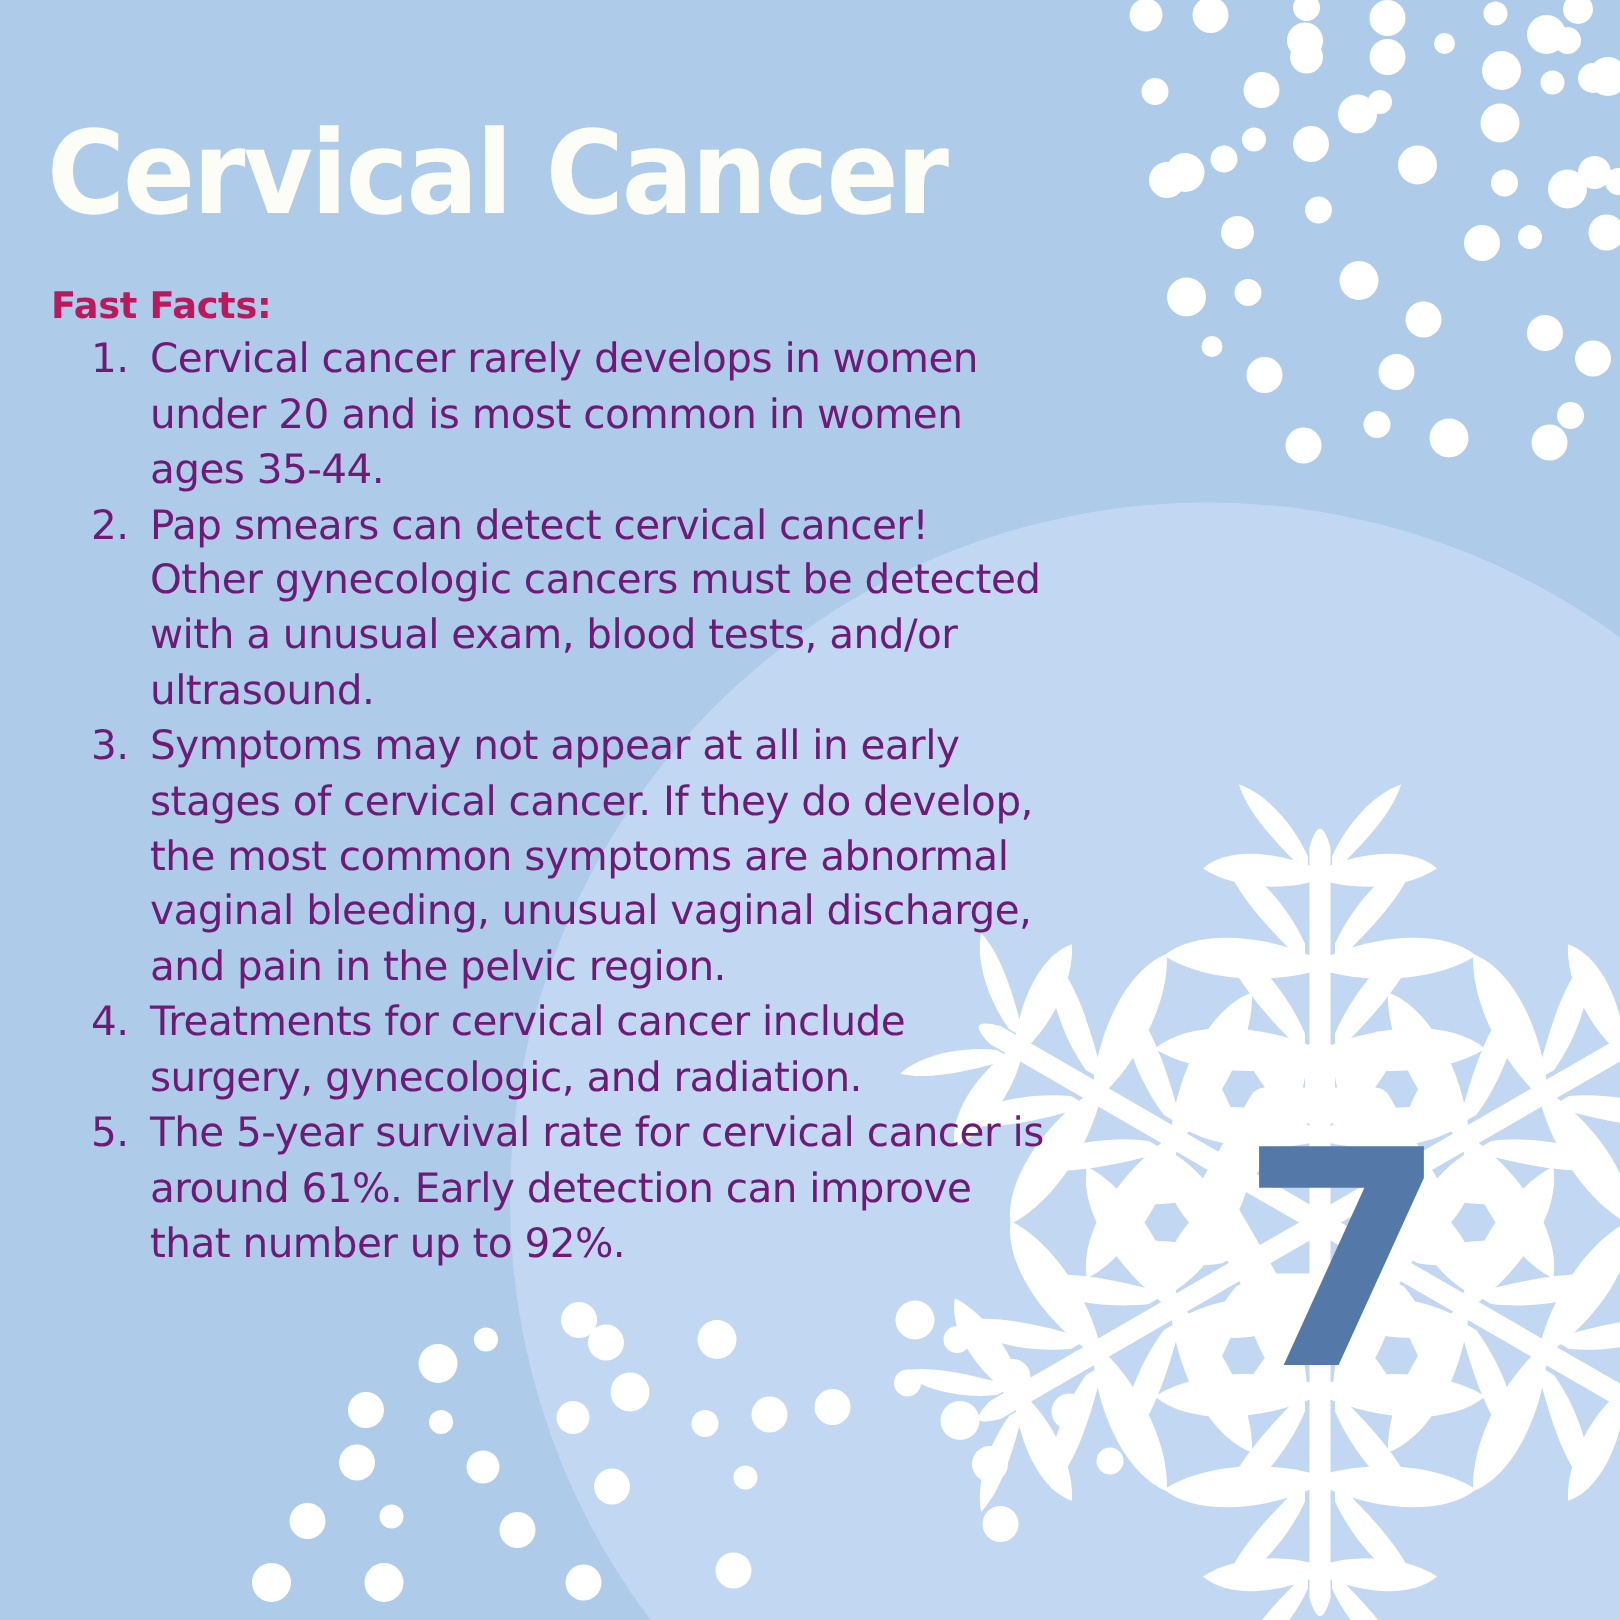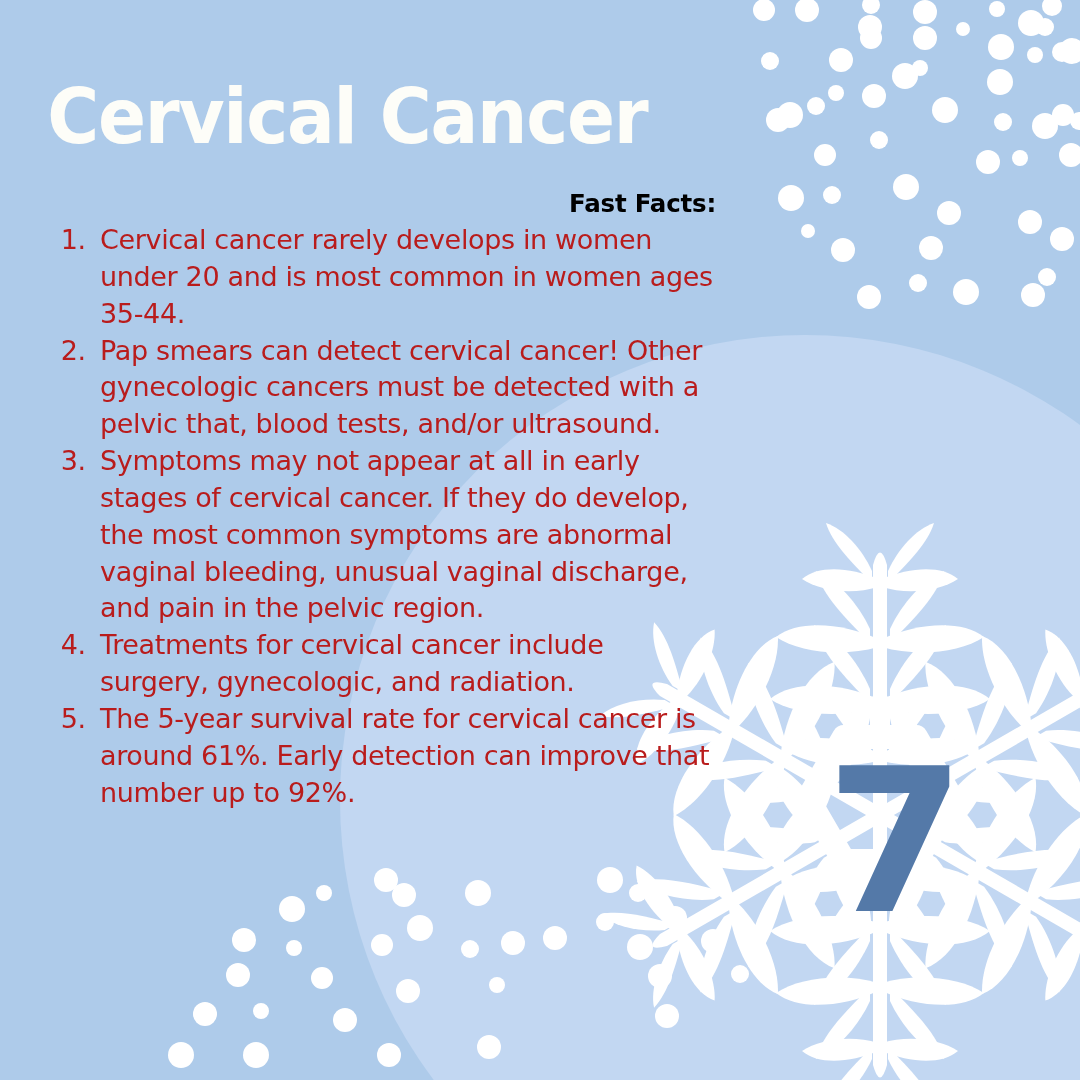--- a/index.html
+++ b/index.html
@@ -34,21 +34,21 @@
     top: 335px;
     width: 930px;
     height: 930px;
     border-radius: 50%;
     background: #c2d7f2;
   }
 
   
   #content {
     position: absolute;
-    left: 16px;
+    left: 0;
     top: 0;
     width: 700px;
     z-index: 5;
   }
   #page-title {
     margin: 0;
     padding: 78px 0 0 34px;
     font-family: "DejaVu Sans", sans-serif;
     font-size: 77px;
     line-height: 1.0;
@@ -57,29 +57,28 @@
     color: #fdfdf8;
     transform: scaleX(0.92);
     transform-origin: left center;
     white-space: nowrap;
   }
   #facts-heading {
     margin: 0;
     padding: 34px 0 0 34px;
     font-size: 24.5px;
     font-weight: bold;
-    color: #000000;
+    color: #be185d;
     letter-spacing: -0.2px;
-    text-align: right;
   }
   #facts-list {
-    margin: 4px 0 0 0;
+    margin: 4px 0 0 16px;
     padding: 0 0 0 78px;
     list-style-position: outside;
-    color: #b91c1c;
+    color: #701a75;
   }
   #facts-list li {
     font-size: 27px;
     line-height: 1.365;
     letter-spacing: -0.35px;
     padding-left: 6px;
     margin-bottom: 0;
   }
   #facts-list li::marker {
     font-size: 27px;
@@ -394,21 +393,21 @@
     </g>
   </svg>
 
   <div id="content">
     <h1 id="page-title">Cervical Cancer</h1>
 
     <div id="facts-heading">Fast Facts:</div>
 
     <ol id="facts-list">
       <li>Cervical cancer rarely develops in women under 20 and is most common in women ages 35-44.</li>
-      <li>Pap smears can detect cervical cancer! Other gynecologic cancers must be detected with a pelvic that, blood tests, and/or ultrasound.</li>
+      <li>Pap smears can detect cervical cancer! Other gynecologic cancers must be detected with a unusual exam, blood tests, and/or ultrasound.</li>
       <li>Symptoms may not appear at all in early stages of cervical cancer. If they do develop, the most common symptoms are abnormal vaginal bleeding, unusual vaginal discharge, and pain in the pelvic region.</li>
       <li>Treatments for cervical cancer include surgery, gynecologic, and radiation.</li>
       <li>The 5-year survival rate for cervical cancer is around 61%. Early detection can improve that number up to 92%.</li>
     </ol>
   </div>
 
   <div id="issue-number">7</div>
 
 </div>
 

